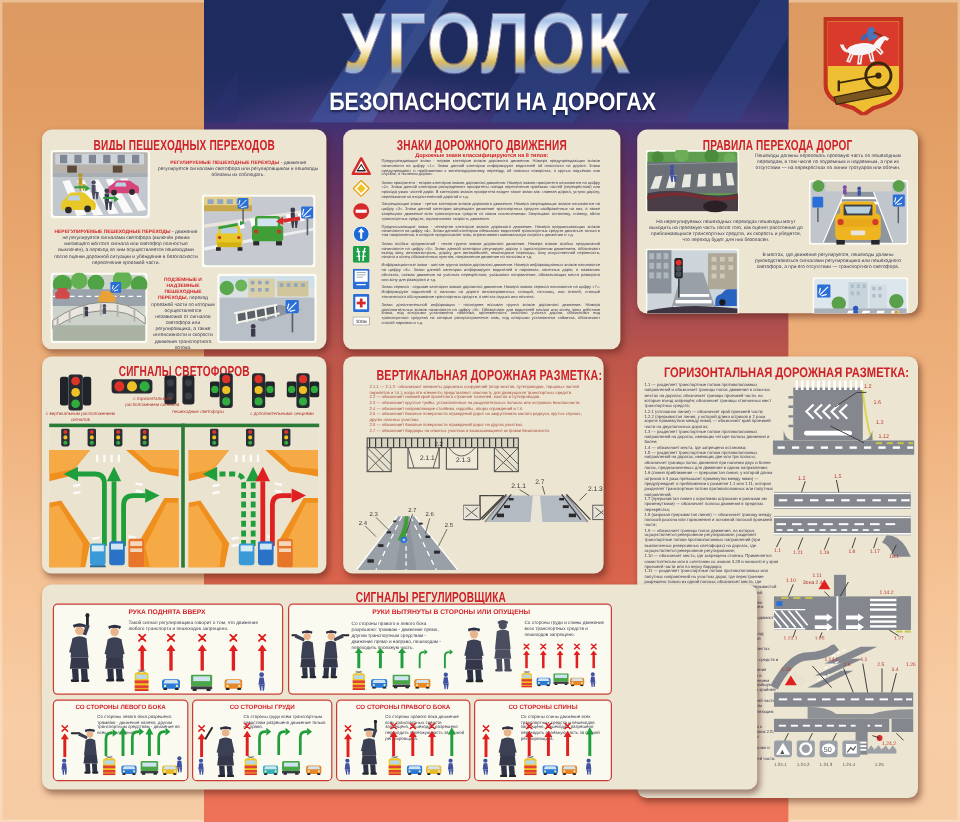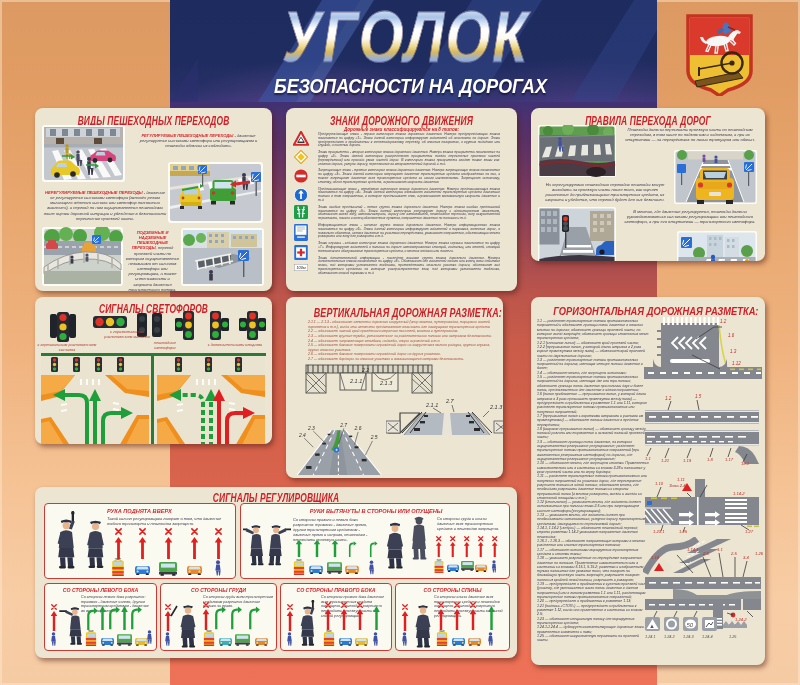--- a/index.html
+++ b/index.html
@@ -1,18 +1,18 @@
 <!DOCTYPE html>
 <html><head>
 <meta charset="utf-8">
 <style>
   html,body{margin:0;padding:0;}
   #page{position:relative;width:800px;height:685px;overflow:hidden;
     font-family:"Liberation Sans", sans-serif;
-    background:linear-gradient(180deg,#dc9a62 0%,#e09c63 12%,#e8a76f 30%,#efb27e 50%,#f5c294 70%,#f8cda5 88%,#f5cba4 100%);box-shadow:inset 0 0 0 2px rgba(255,235,210,.45);font-style:italic;}
+    background:linear-gradient(180deg,#dc9a62 0%,#e09c63 12%,#e8a76f 30%,#efb27e 50%,#f5c294 70%,#f8cda5 88%,#f5cba4 100%);box-shadow:inset 0 0 0 2px rgba(255,235,210,.45);}
   .panel{position:absolute;background:#ece5d2;border-radius:8px;box-shadow:2px 3px 5px rgba(80,30,20,.5);overflow:hidden;}
   .ptitle{position:absolute;width:100%;text-align:center;color:#cf2027;font-weight:bold;letter-spacing:.2px;white-space:nowrap;transform:scaleX(.70);transform-origin:50% 0;}
   .rh{color:#d4242b;font-weight:bold;}
   .tx{color:#38384f;}
   .tiny{font-size:4.1px;line-height:1.26;}
   .tc{text-align:center;}
   .abs{position:absolute;}
   .sub7{position:absolute;background:#fbfaf0;border:1.2px solid #cc3b33;border-radius:4px;}
 </style>
 </head>
@@ -267,21 +267,21 @@
       <rect x="57" y="22" width="11" height="11" rx="1.2" fill="#2a6fd8"></rect>
       <path d="M59 31 l7 -7 M60.5 31.5 l4.5 -1.2 M58.5 29.5 l1.2 -4.5" stroke="#fff" stroke-width="1"></path>
       <rect x="62" y="33" width="1.4" height="16" fill="#5a6068"></rect>
       <g fill="#3a3a4c">
           <circle cx="30" cy="44" r="2"></circle>
           <rect x="28.2" y="46" width="3.6" height="6.5"></rect>
         </g>
     </svg>
   </div>
 
-  <div class="panel" style="left:35px;top:297px;width:237px;height:147px;">
+  <div class="panel" style="left:35px;top:297px;width:237px;height:181px;">
 
     <div class="ptitle" style="top:5px;font-size:12px;">СИГНАЛЫ СВЕТОФОРОВ</div>
 
     <svg class="abs" style="left:0;top:13px" width="237" height="44" viewBox="0 0 237 44">
 
       <g transform="translate(22,2)">
         <rect x="-7" y="2" width="7" height="24" rx="2" fill="#20242a"></rect>
         <rect x="12" y="2" width="7" height="24" rx="2" fill="#20242a"></rect>
         <rect x="0" y="0" width="12" height="30" rx="2.5" fill="#262b32"></rect>
         <circle cx="6" cy="5.5" r="3.6" fill="#e03328"></circle>
@@ -1169,21 +1169,21 @@
       <symbol id="xm" viewBox="0 0 8 8">
         <path d="M1 1 L7 7 M7 1 L1 7" stroke="currentColor" stroke-width="1.8" stroke-linecap="round"></path>
       </symbol>
       <symbol id="arr-turn" viewBox="0 0 16 30">
         <path d="M4 30 L4 12 Q4 6 10 6 L11 6" stroke="currentColor" stroke-width="2.8" fill="none"></path>
         <polygon points="11,2 16,6 11,10" fill="currentColor"></polygon>
       </symbol>
     </defs>
   </svg>
 
-  <div class="panel" style="left:35px;top:487px;width:482px;height:171px;">
+  <div class="panel" style="left:35px;top:487px;width:570px;height:171px;padding-left:26px;">
 
     <div class="ptitle" style="top:4px;font-size:12px;">СИГНАЛЫ РЕГУЛИРОВЩИКА</div>
 
     <div class="sub7" style="left:9px;top:16px;width:190px;height:74px;">
       <svg class="abs" style="left:6px;top:4px" width="60" height="66" viewBox="0 0 60 66">
         <use href="#cop-up" x="2" y="2" width="30" height="60"></use>
         <use href="#cop-front" x="30" y="3" width="29" height="59"></use>
       </svg>
       <div class="abs rh" style="left:62px;top:4px;font-size:5.6px;">РУКА ПОДНЯТА ВВЕРХ</div>
       <div class="abs tx" style="left:62px;top:12px;width:122px;font-size:4px;line-height:1.3;">Такой сигнал регулировщика говорит о том, что движение любого транспорта и пешеходов запрещено.</div>

